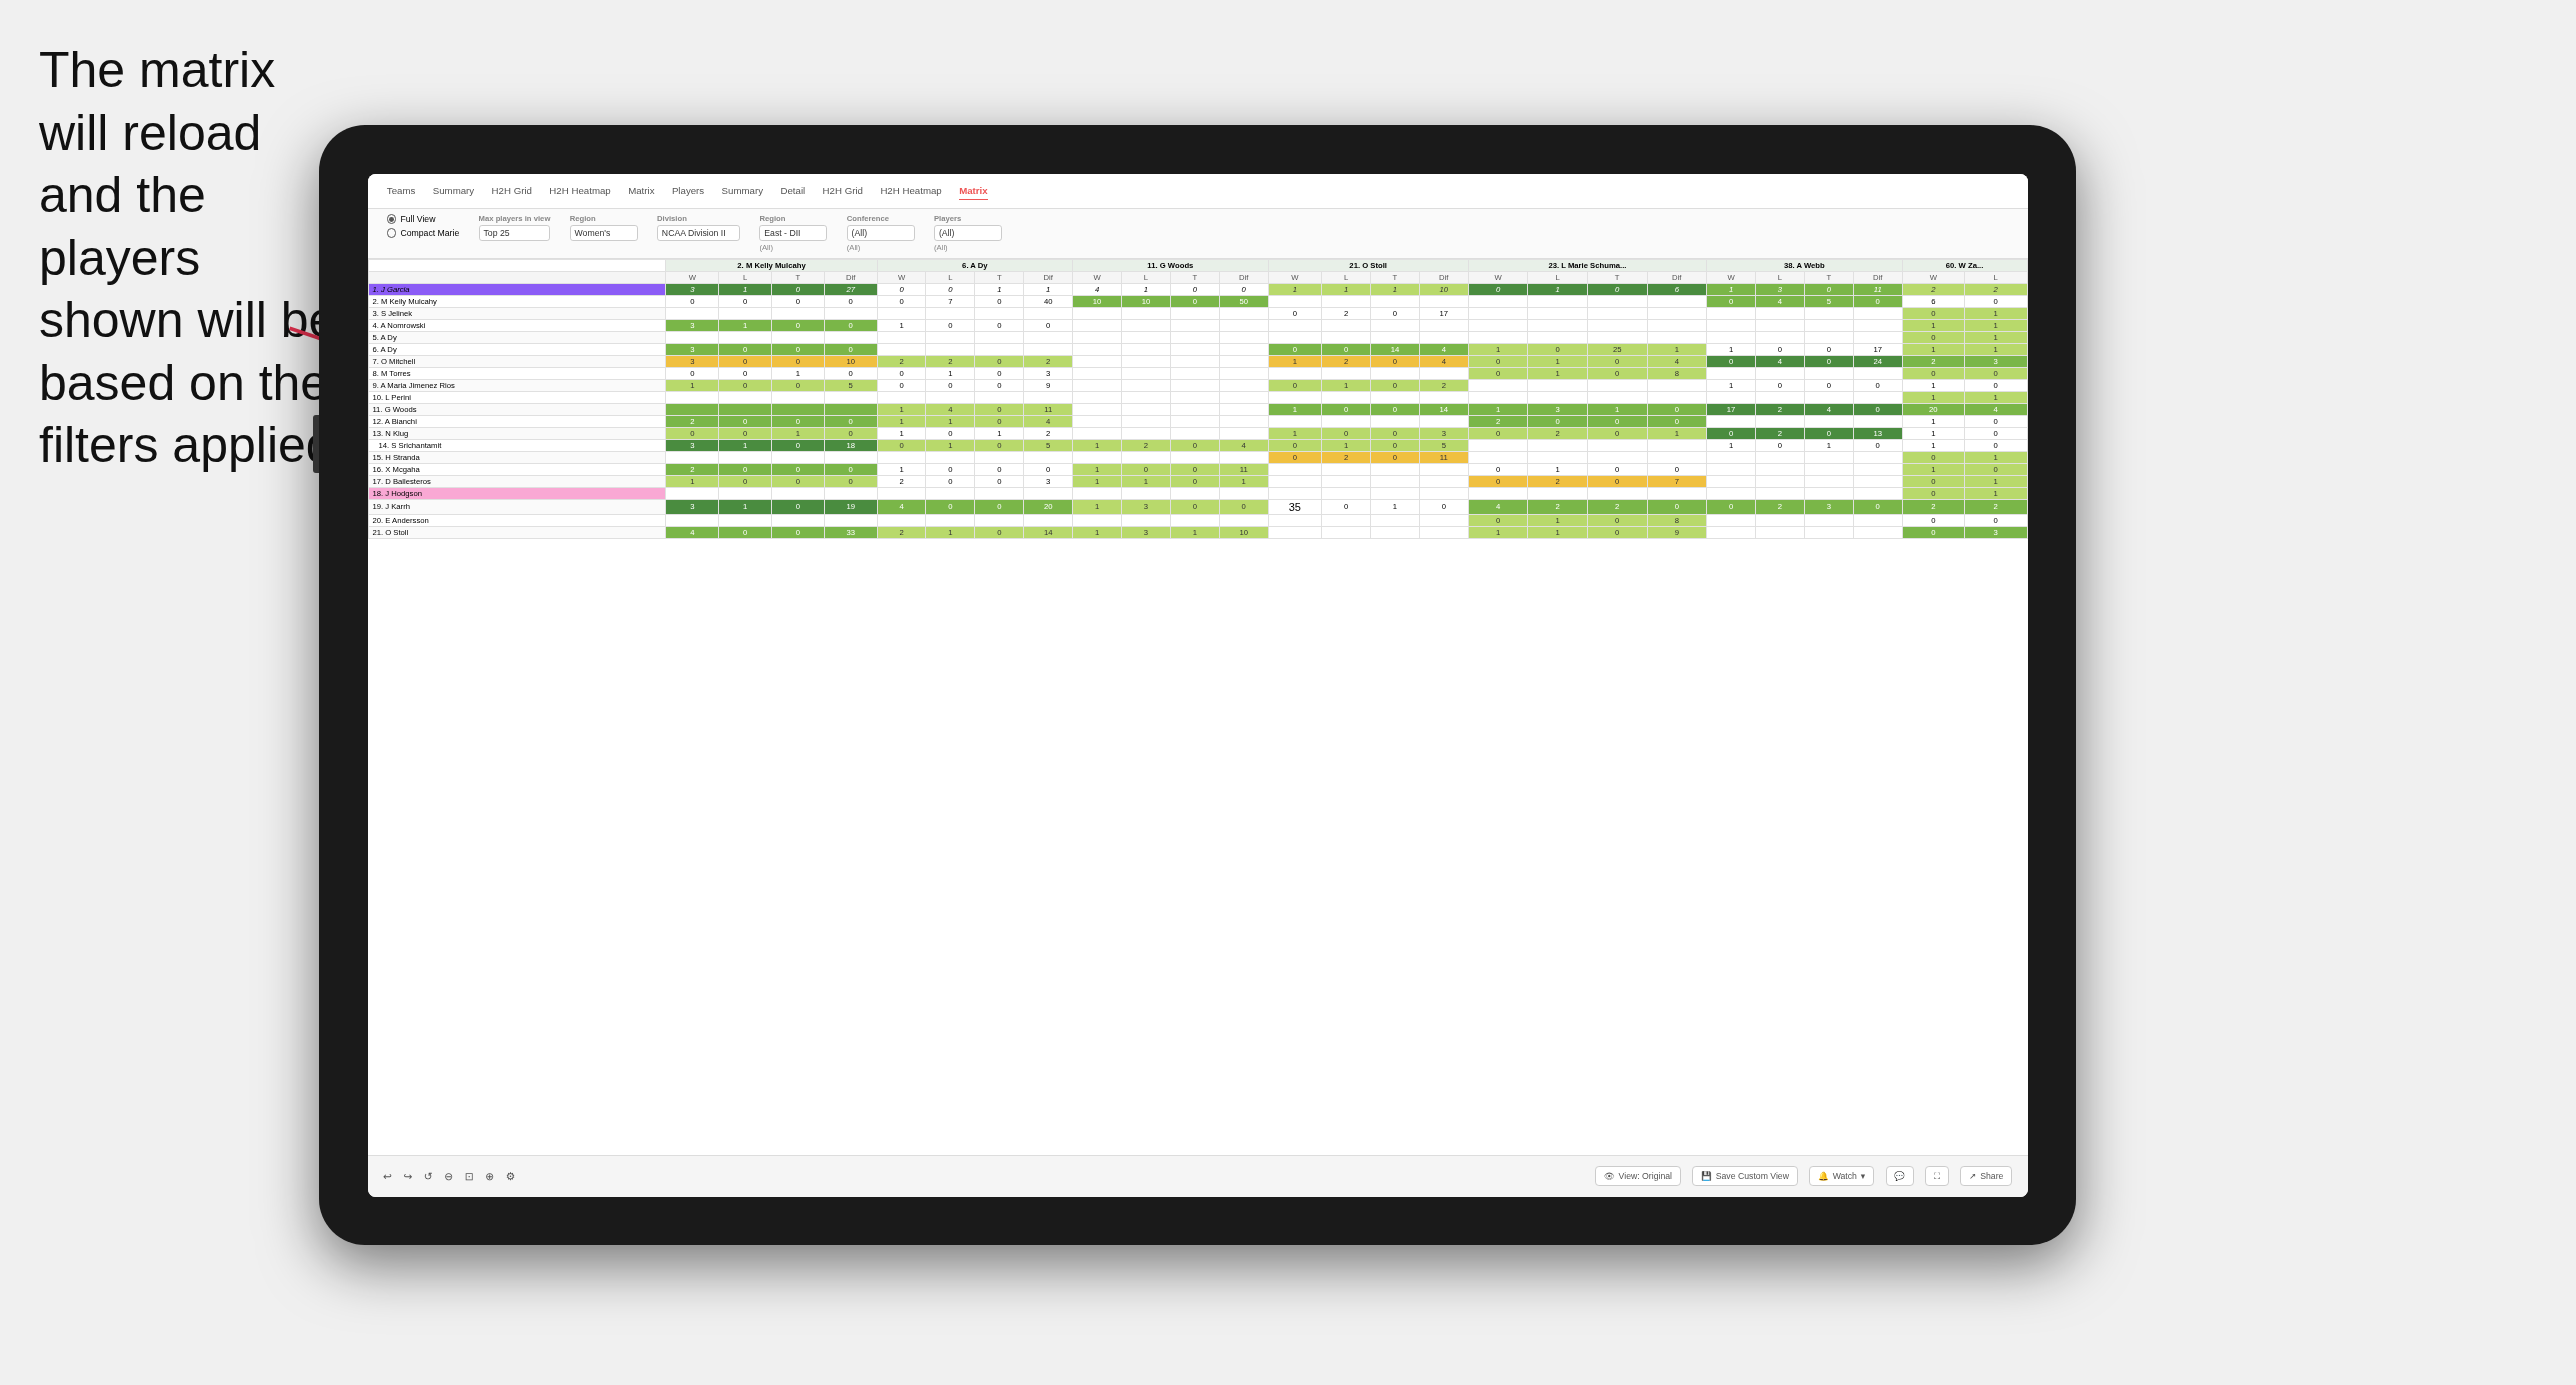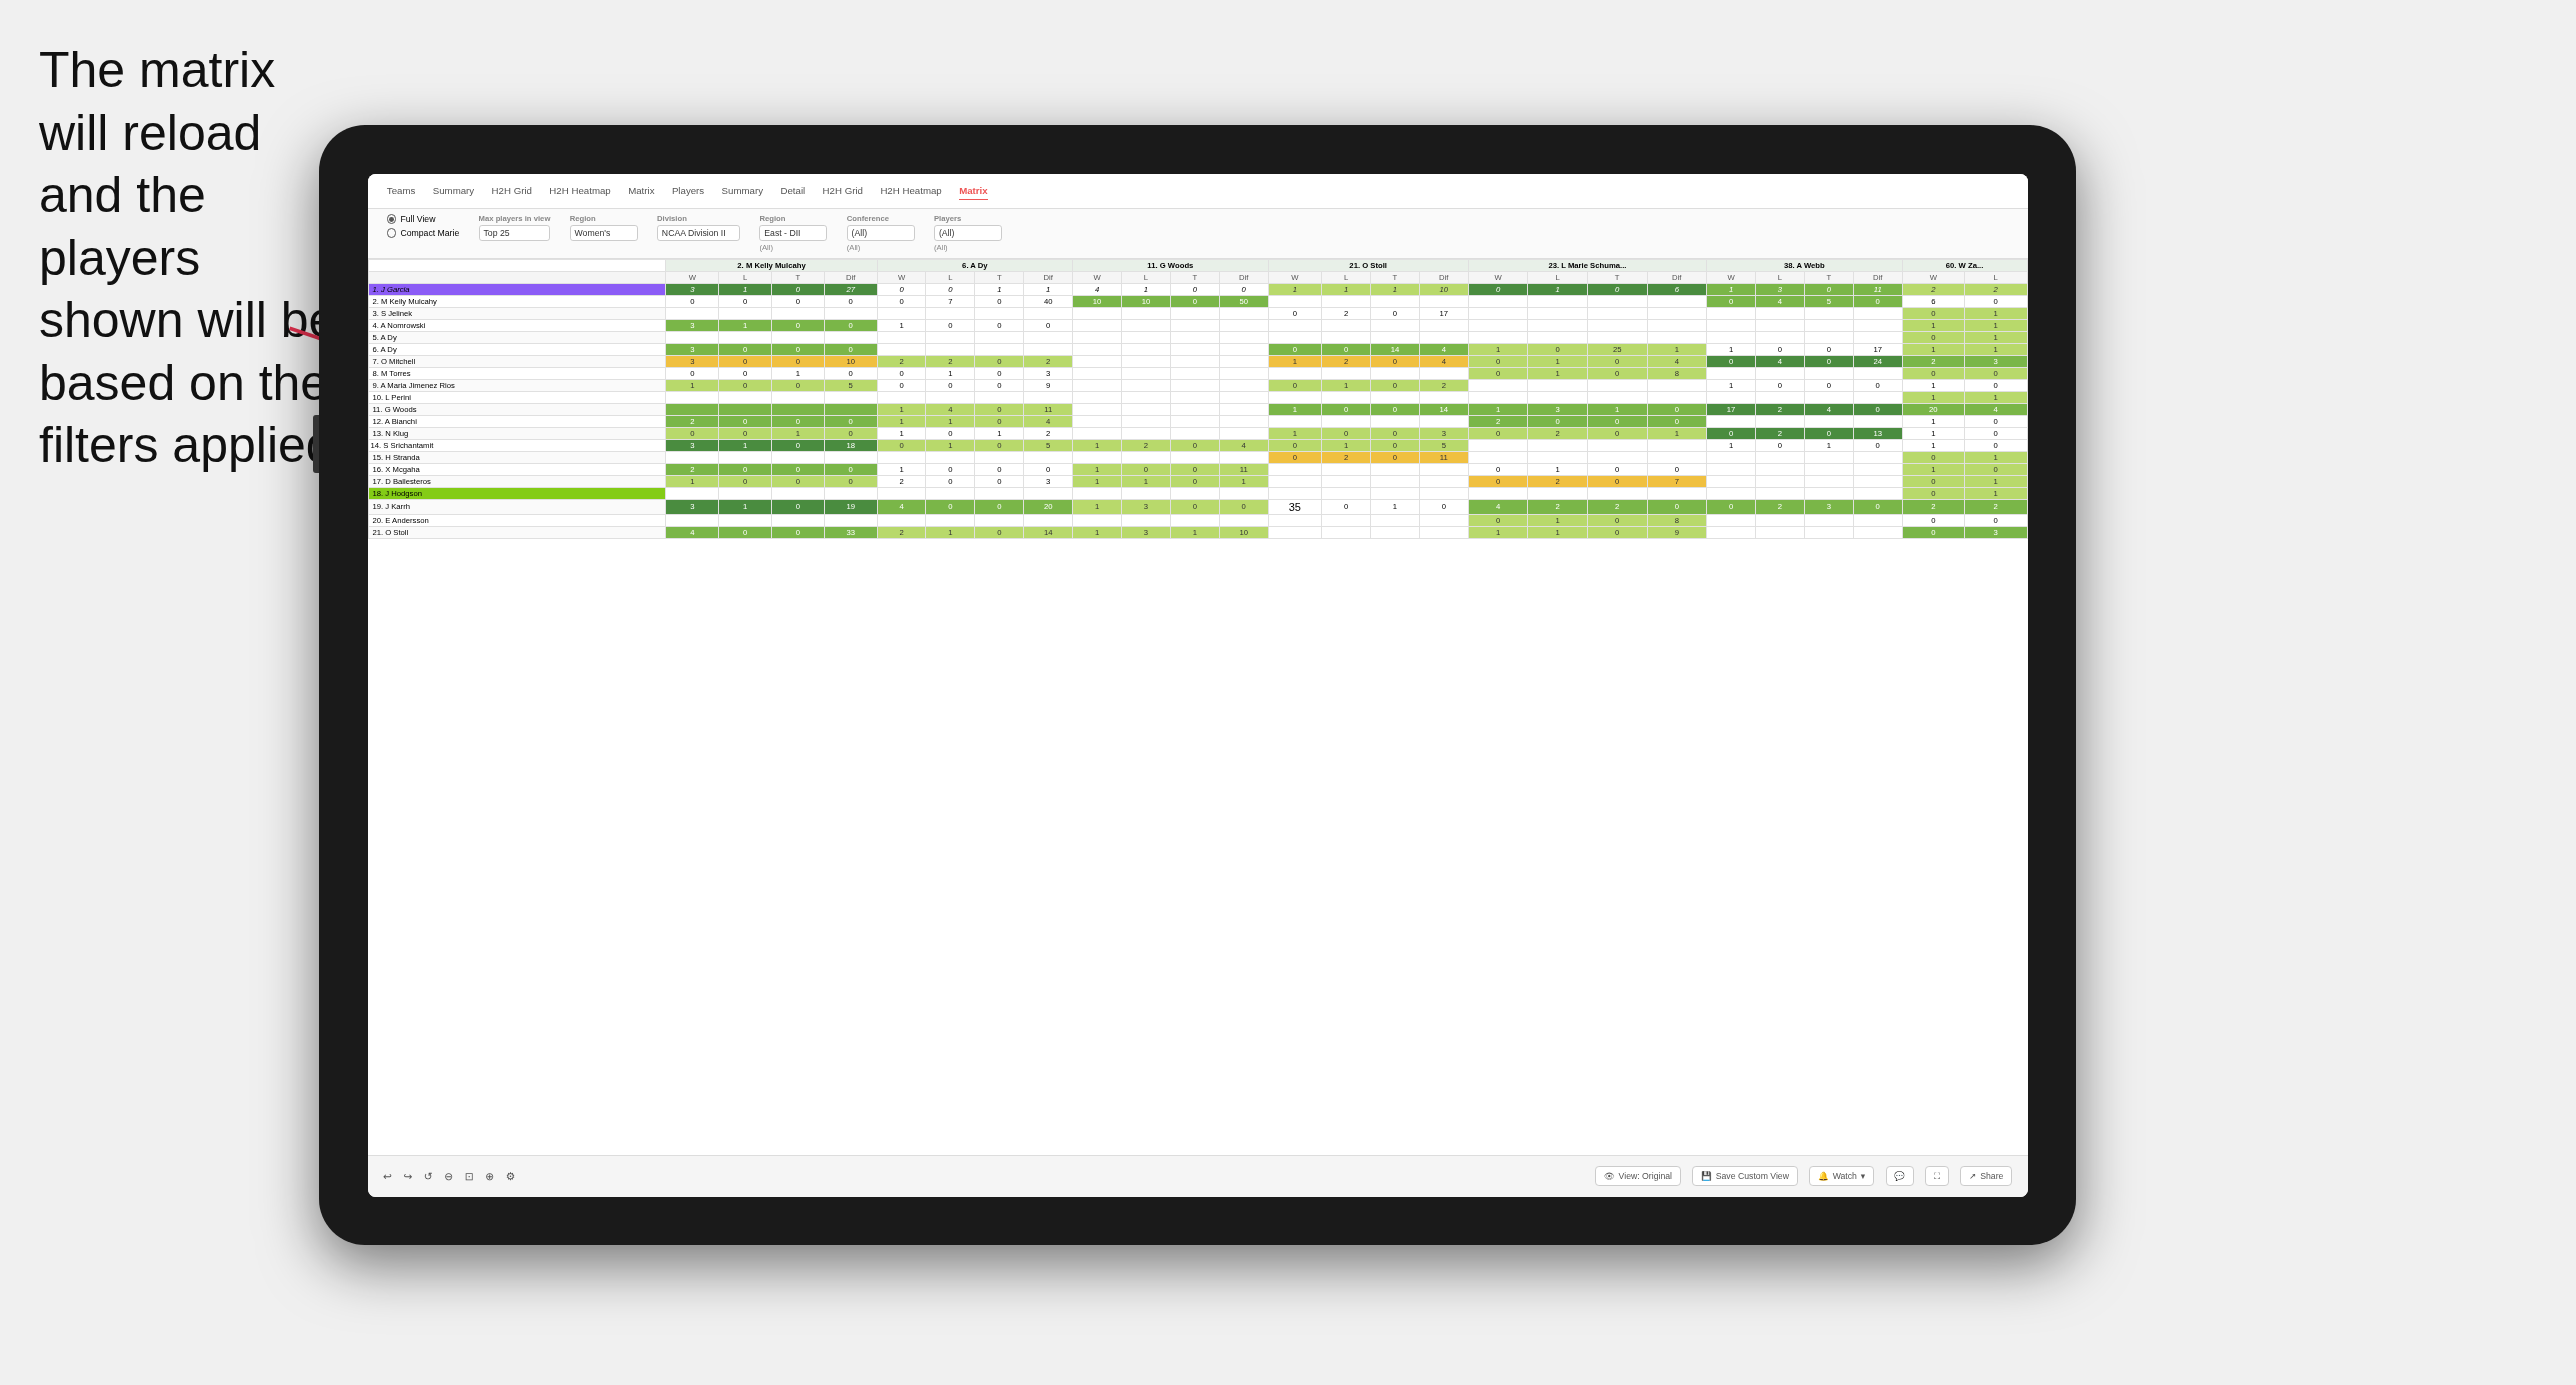--- a/index.html
+++ b/index.html
@@ -784,21 +784,21 @@
               <td style="background: rgb(184, 217, 107); color: rgb(51, 51, 51); font-size: 7.7px; min-width: 17.4px;">0</td>
               <td style="background: rgb(184, 217, 107); color: rgb(51, 51, 51); font-size: 7.7px; min-width: 17.4px;">1</td>
               <td style="background: rgb(74, 140, 63); color: rgb(255, 255, 255); font-size: 7.7px; min-width: 17.4px;">0</td>
               <td style="background: rgb(74, 140, 63); color: rgb(255, 255, 255); font-size: 7.7px; min-width: 17.4px;">2</td>
               <td style="background: rgb(74, 140, 63); color: rgb(255, 255, 255); font-size: 7.7px; min-width: 17.4px;">0</td>
               <td style="background: rgb(74, 140, 63); color: rgb(255, 255, 255); font-size: 7.7px; min-width: 17.4px;">13</td>
               <td style="background: rgb(255, 255, 255); font-size: 7.7px; min-width: 17.4px;">1</td>
               <td style="background: rgb(255, 255, 255); font-size: 7.7px; min-width: 17.4px;">0</td>
             </tr>
             <tr style="background: rgb(255, 255, 255);">
-              <td class="player-name-col" style="font-size: 7.7px; font-weight: 500; text-align: left; padding-left: 2px; margin-left: 8px;">14. S Srichantamit</td>
+              <td class="player-name-col" style="font-size: 7.7px; font-weight: 500; text-align: left; padding-left: 10px; margin-left: 8px;">14. S Srichantamit</td>
               <td style="background: rgb(74, 140, 63); color: rgb(255, 255, 255); font-size: 7.7px; min-width: 17.4px;">3</td>
               <td style="background: rgb(74, 140, 63); color: rgb(255, 255, 255); font-size: 7.7px; min-width: 17.4px;">1</td>
               <td style="background: rgb(74, 140, 63); color: rgb(255, 255, 255); font-size: 7.7px; min-width: 17.4px;">0</td>
               <td style="background: rgb(74, 140, 63); color: rgb(255, 255, 255); font-size: 7.7px; min-width: 17.4px;">18</td>
               <td style="background: rgb(184, 217, 107); color: rgb(51, 51, 51); font-size: 7.7px; min-width: 17.4px;">0</td>
               <td style="background: rgb(184, 217, 107); color: rgb(51, 51, 51); font-size: 7.7px; min-width: 17.4px;">1</td>
               <td style="background: rgb(184, 217, 107); color: rgb(51, 51, 51); font-size: 7.7px; min-width: 17.4px;">0</td>
               <td style="background: rgb(184, 217, 107); color: rgb(51, 51, 51); font-size: 7.7px; min-width: 17.4px;">5</td>
               <td style="background: rgb(184, 217, 107); color: rgb(51, 51, 51); font-size: 7.7px; min-width: 17.4px;">1</td>
               <td style="background: rgb(184, 217, 107); color: rgb(51, 51, 51); font-size: 7.7px; min-width: 17.4px;">2</td>
@@ -899,21 +899,21 @@
               <td style="background: rgb(240, 192, 64); color: rgb(51, 51, 51); font-size: 7.7px; min-width: 17.4px;">2</td>
               <td style="background: rgb(240, 192, 64); color: rgb(51, 51, 51); font-size: 7.7px; min-width: 17.4px;">0</td>
               <td style="background: rgb(240, 192, 64); color: rgb(51, 51, 51); font-size: 7.7px; min-width: 17.4px;">7</td>
               <td style="background: rgb(255, 255, 255); font-size: 7.7px; min-width: 17.4px;"></td>
               <td style="background: rgb(255, 255, 255); font-size: 7.7px; min-width: 17.4px;"></td>
               <td style="background: rgb(255, 255, 255); font-size: 7.7px; min-width: 17.4px;"></td>
               <td style="background: rgb(255, 255, 255); font-size: 7.7px; min-width: 17.4px;"></td>
               <td style="background: rgb(184, 217, 107); color: rgb(51, 51, 51); font-size: 7.7px; min-width: 17.4px;">0</td>
               <td style="background: rgb(184, 217, 107); color: rgb(51, 51, 51); font-size: 7.7px; min-width: 17.4px;">1</td>
             </tr>
-            <tr style="background: #84cc16;">
+            <tr style="background: #f9a8d4;">
               <td class="player-name-col" style="font-size: 7.7px; font-weight: 500; text-align: left; padding-left: 3.9px;">18. J Hodgson</td>
               <td style="background: rgb(255, 255, 255); font-size: 7.7px; min-width: 17.4px;"></td>
               <td style="background: rgb(255, 255, 255); font-size: 7.7px; min-width: 17.4px;"></td>
               <td style="background: rgb(255, 255, 255); font-size: 7.7px; min-width: 17.4px;"></td>
               <td style="background: rgb(255, 255, 255); font-size: 7.7px; min-width: 17.4px;"></td>
               <td style="background: rgb(255, 255, 255); font-size: 7.7px; min-width: 17.4px;"></td>
               <td style="background: rgb(255, 255, 255); font-size: 7.7px; min-width: 17.4px;"></td>
               <td style="background: rgb(255, 255, 255); font-size: 7.7px; min-width: 17.4px;"></td>
               <td style="background: rgb(255, 255, 255); font-size: 7.7px; min-width: 17.4px;"></td>
               <td style="background: rgb(255, 255, 255); font-size: 7.7px; min-width: 17.4px;"></td>

